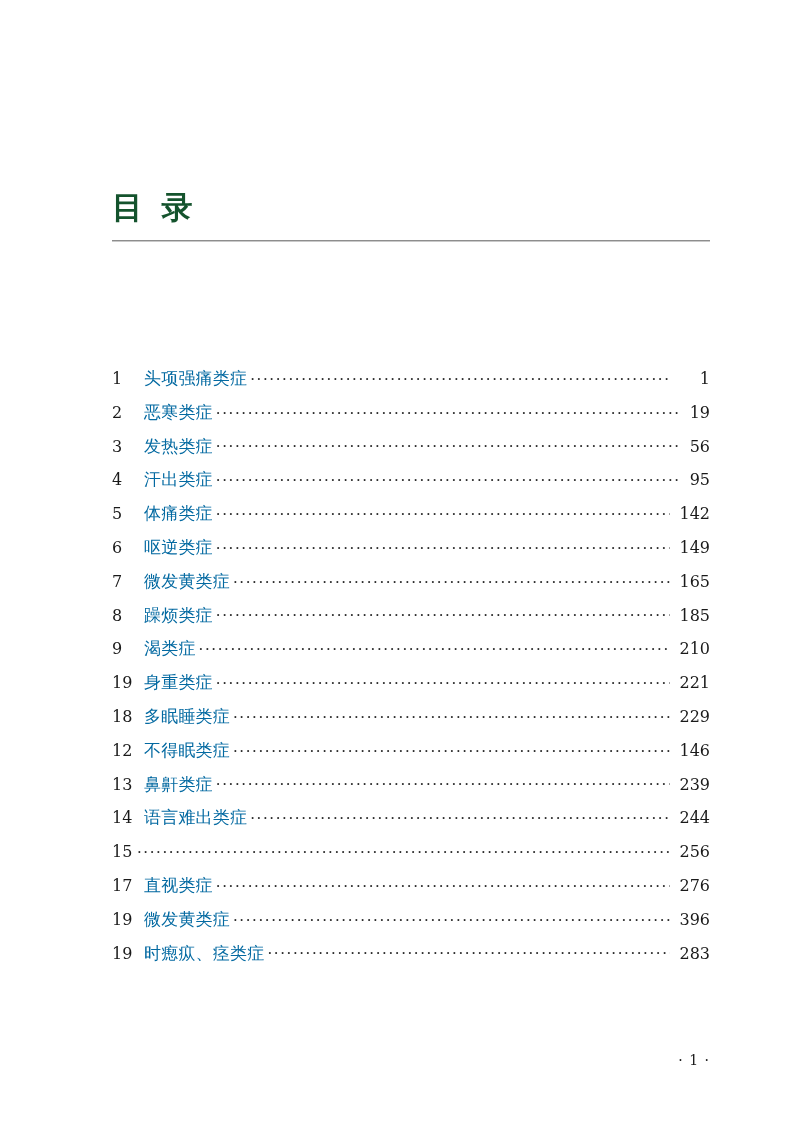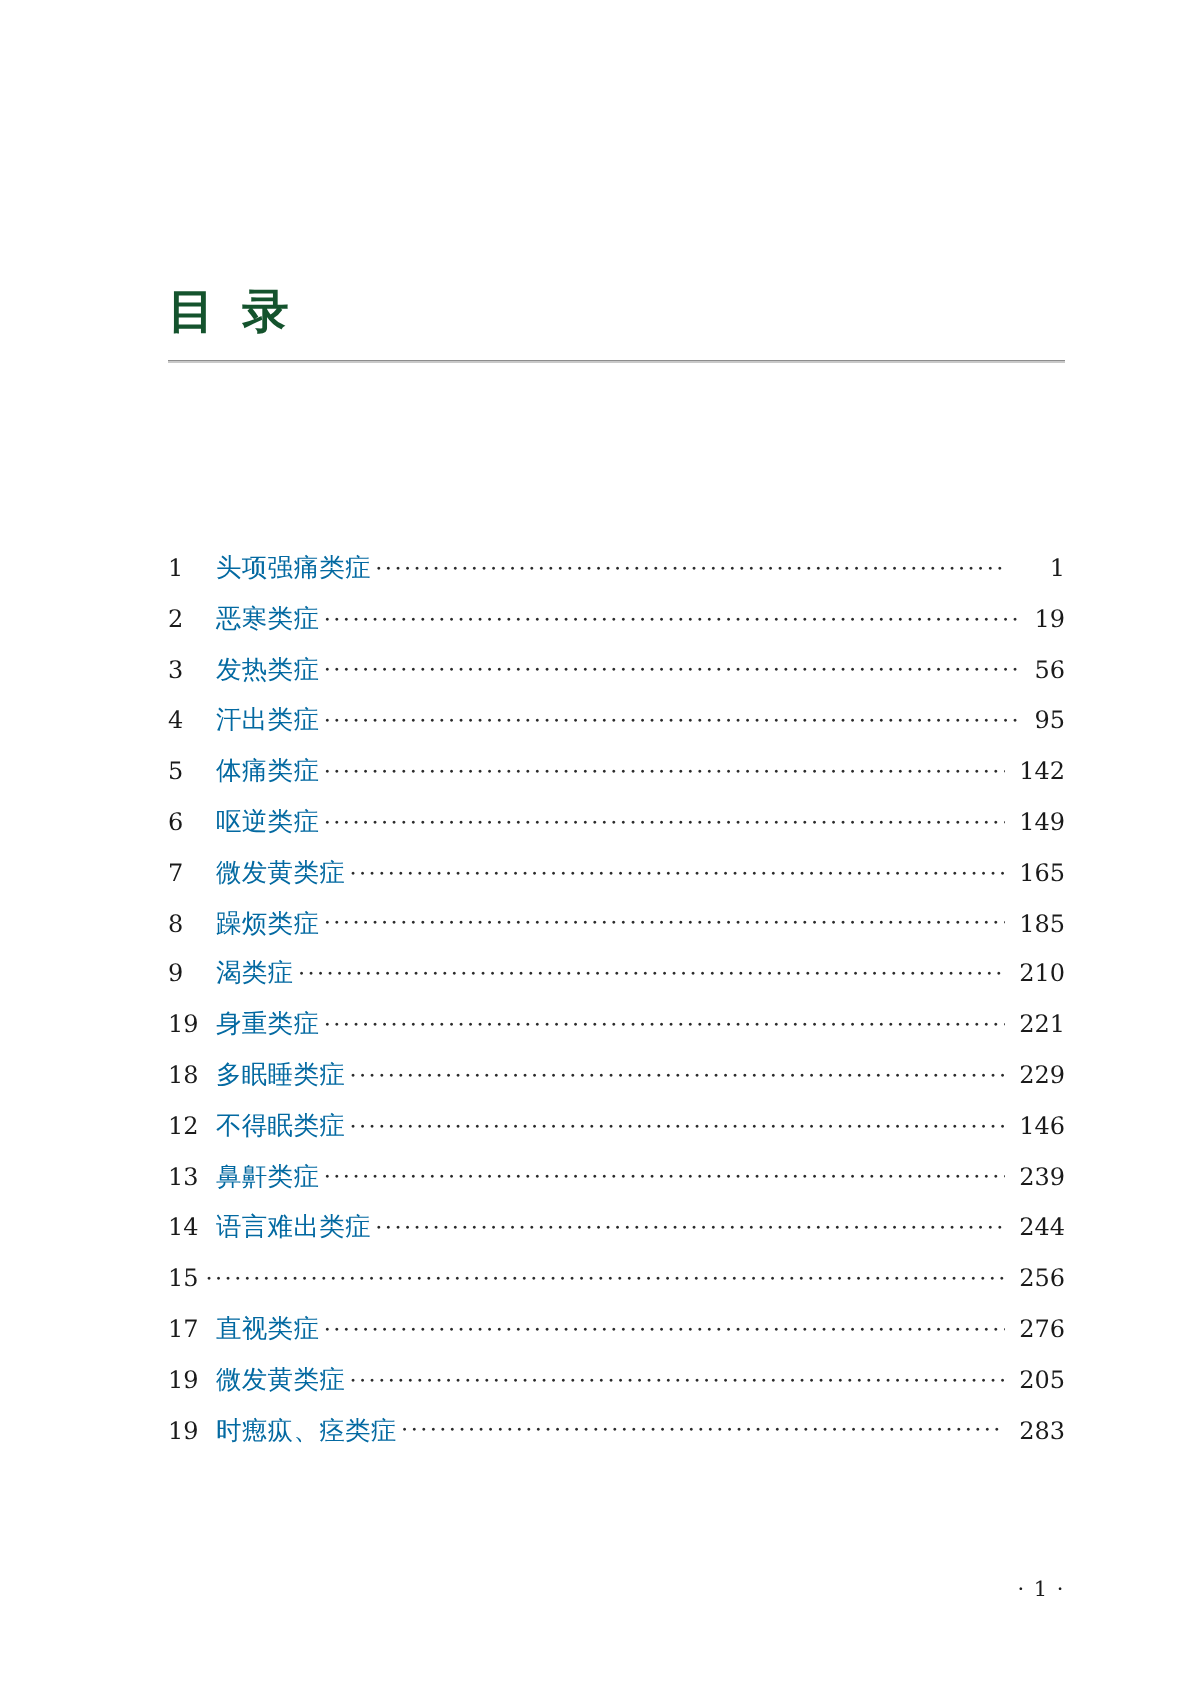--- a/index.html
+++ b/index.html
@@ -231,21 +231,21 @@
       <div class="toc-entry loose">
         <span class="entry-num">17</span>
         <span class="entry-title">直视类症</span>
         <span class="entry-leader"></span>
         <span class="entry-page">276</span>
       </div>
       <div class="toc-entry loose">
         <span class="entry-num">19</span>
         <span class="entry-title">微发黄类症</span>
         <span class="entry-leader"></span>
-        <span class="entry-page">205</span>
+        <span class="entry-page">396</span>
       </div>
       <div class="toc-entry loose">
         <span class="entry-num">19</span>
         <span class="entry-title">时瘛疭、痉类症</span>
         <span class="entry-leader"></span>
         <span class="entry-page">283</span>
       </div>
     </div>
 
   <div class="page-footer">· 1 ·</div>

